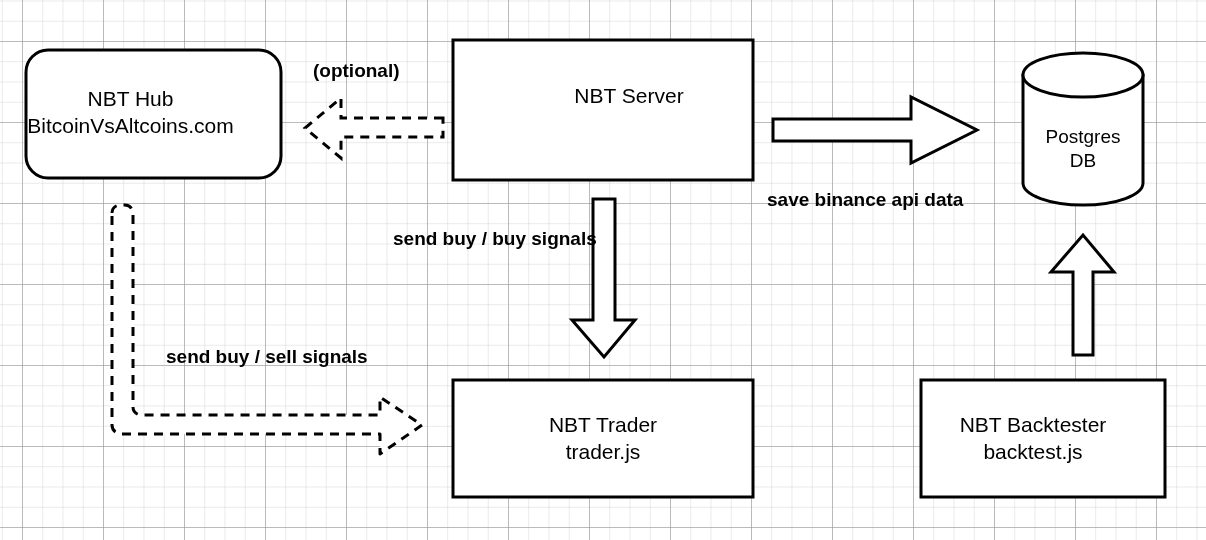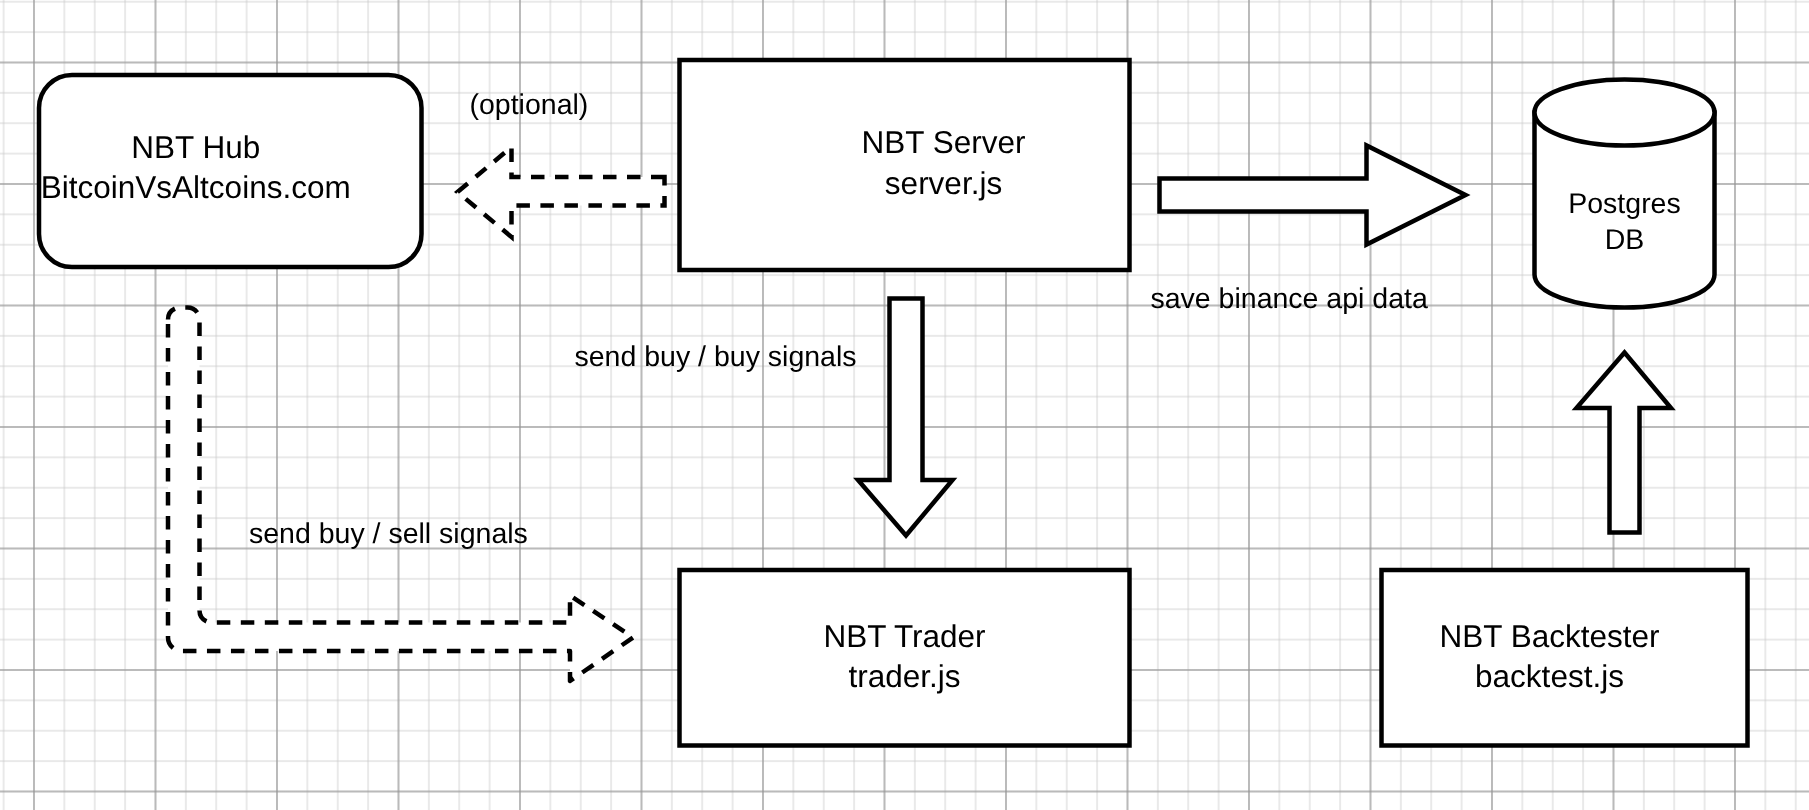--- a/index.html
+++ b/index.html
@@ -61,20 +61,21 @@
   }
   .cyl-label {
     font-size: 19px;
   }
   .edge-label {
     position: absolute;
     color: #000000;
     font-size: 19px;
     line-height: 1.3;
     white-space: nowrap;
+    font-weight: bold;
   }
 </style>
 </head>
 <body>
 
 <div id="canvas">
 
   <svg id="vector" viewBox="0 0 1206 540" xmlns="http://www.w3.org/2000/svg">
 
     <rect x="26" y="50" width="255" height="128" rx="22" ry="22" fill="#ffffff" stroke="#000000" stroke-width="3"></rect>
@@ -103,21 +104,20 @@
              L380,454 L380,434 L121,434 A9,9 0 0 1 112,425 Z" fill="#ffffff" stroke="#000000" stroke-width="3" stroke-dasharray="9,7" stroke-linejoin="round"></path>
   </svg>
 
   <div class="node-label hub-label" style="left:26px; top:86px; width:209px;">
     <span class="ln">NBT Hub</span>
     <span class="ln">BitcoinVsAltcoins.com</span>
   </div>
 
   <div class="node-label box-label" style="left:453px; top:83px; width:352px;">
     <span class="ln">NBT Server</span>
-    <span class="ln">server.js</span>
   </div>
 
   <div class="node-label cyl-label" style="left:1023px; top:125px; width:120px;">
     <span class="ln">Postgres</span>
     <span class="ln">DB</span>
   </div>
 
   <div class="node-label box-label" style="left:453px; top:412px; width:300px;">
     <span class="ln">NBT Trader</span>
     <span class="ln">trader.js</span>
@@ -129,21 +129,21 @@
   </div>
 
   <div class="edge-label" style="left:313px; top:59px;">
     <span class="ln">(optional)</span>
   </div>
 
   <div class="edge-label" style="left:767px; top:188px;">
     <span class="ln">save binance api data</span>
   </div>
 
-  <div class="edge-label" style="left:383px; top:227px;">
+  <div class="edge-label" style="left:393px; top:227px;">
     <span class="ln">send buy /</span>
     <span class="ln">buy signals</span>
   </div>
 
   <div class="edge-label" style="left:166px; top:345px;">
     <span class="ln">send buy / sell signals</span>
   </div>
 
 
 </div>

